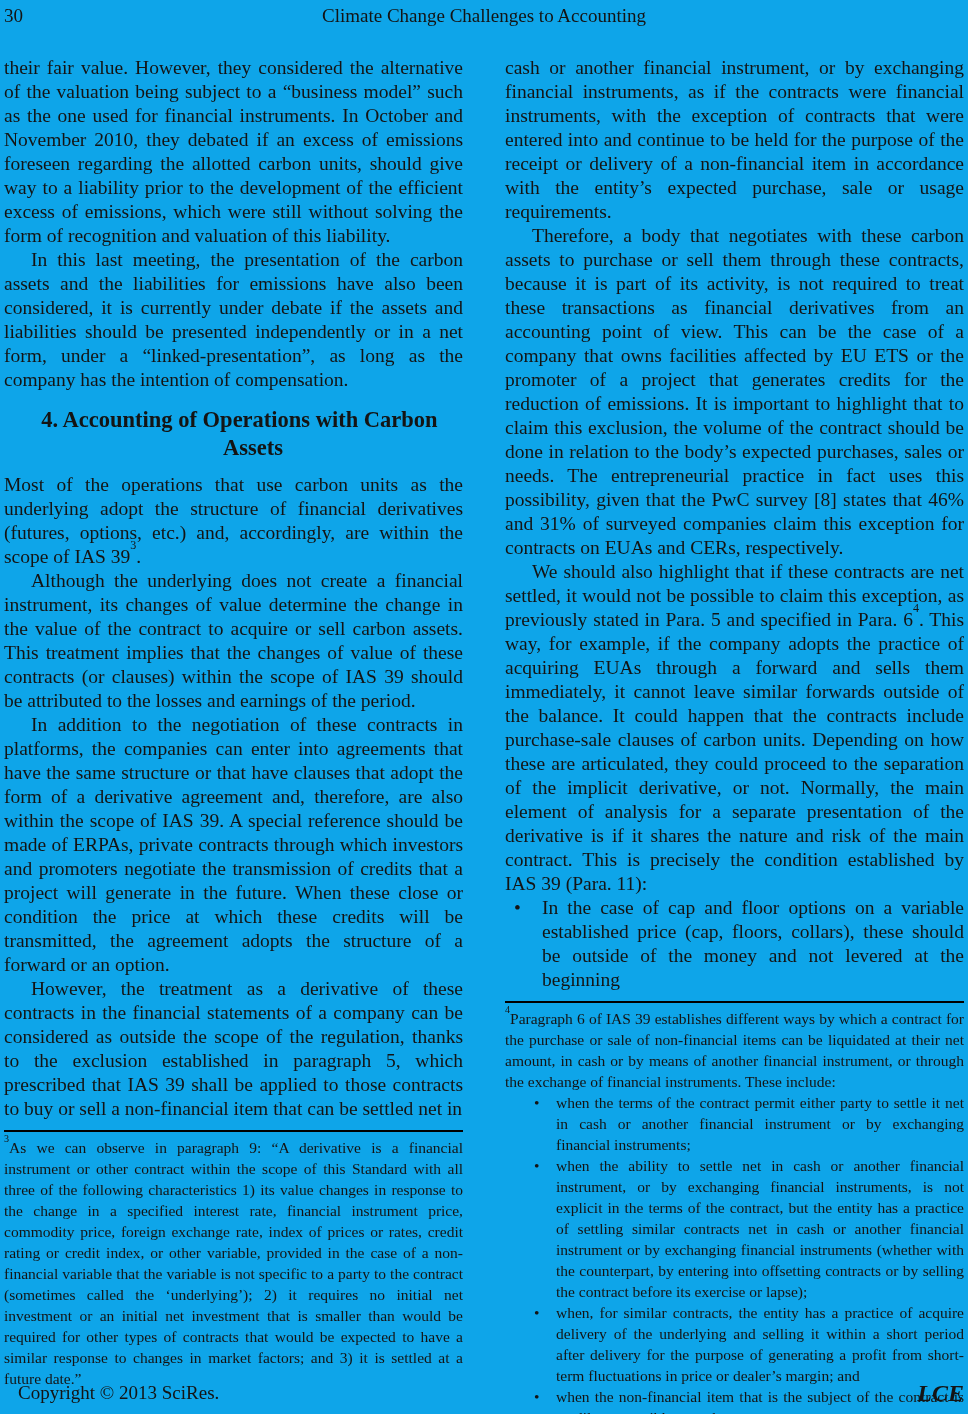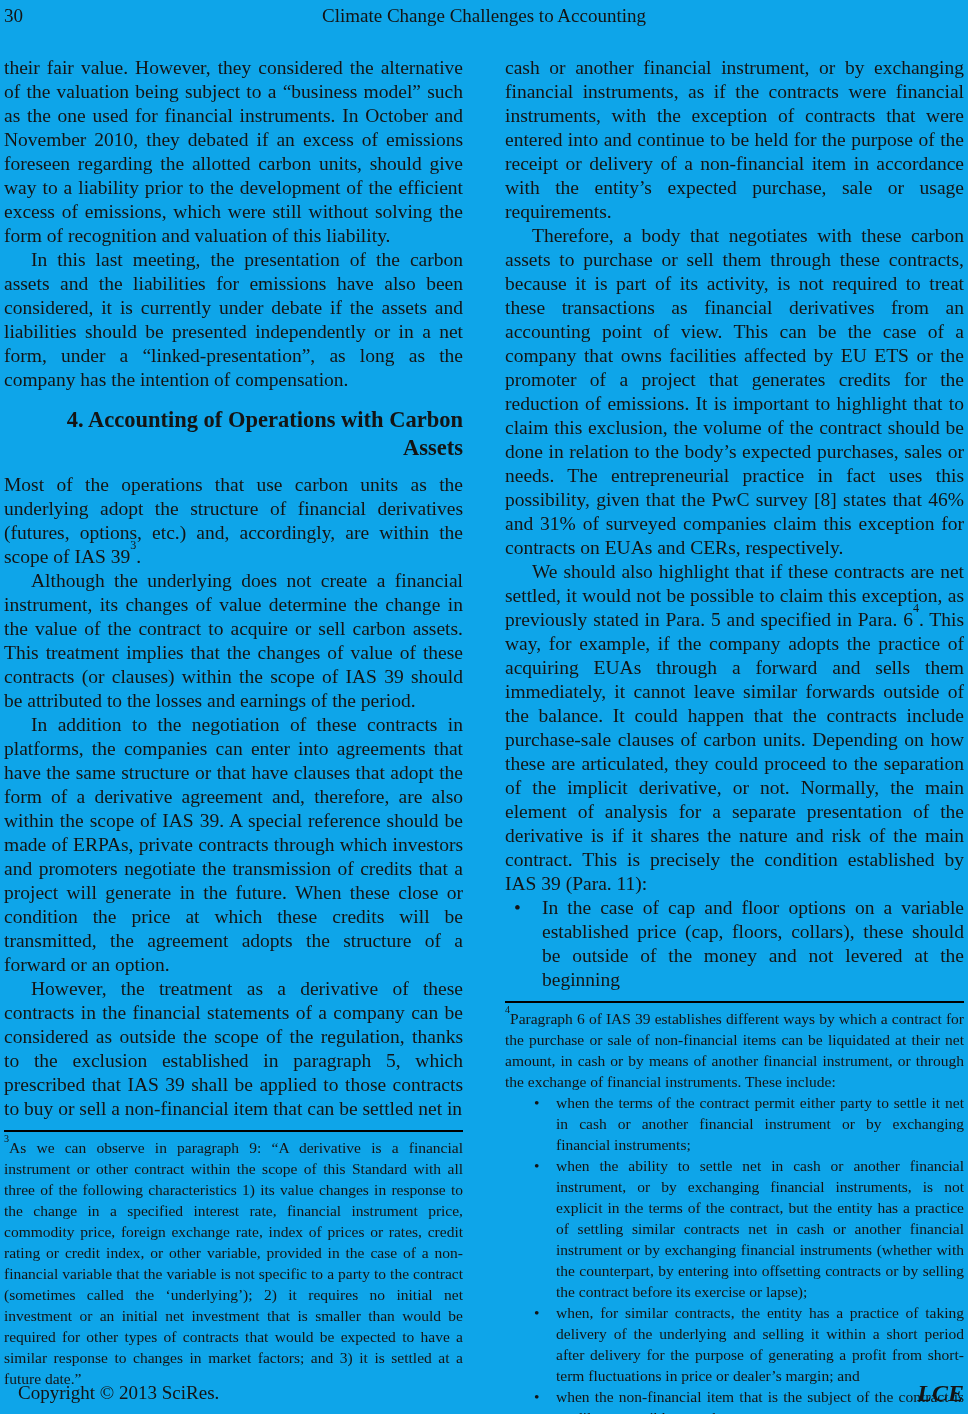--- a/index.html
+++ b/index.html
@@ -37,21 +37,21 @@
     font-size: 19.5px;
     line-height: 24px;
     text-align: justify;
   }
   .para { text-indent: 27px; }
   .para.no-indent { text-indent: 0; }
   .section-heading {
     font-weight: bold;
     font-size: 22.5px;
     line-height: 28px;
-    text-align: right;
+    text-align: center;
     margin: 14px 0 11px 12px;
     padding-left: 27px;
     text-indent: -27px;
   }
   sup.fn-ref {
     font-size: 0.62em;
     line-height: 0;
     position: relative;
     top: -0.55em;
   }
@@ -124,21 +124,21 @@
         <div class="fn-bullet">
           <span class="bullet-marker">•</span>
           <span class="bullet-text">when the terms of the contract permit either party to settle it net in cash or another financial instrument or by exchanging financial instruments;</span>
         </div>
         <div class="fn-bullet">
           <span class="bullet-marker">•</span>
           <span class="bullet-text">when the ability to settle net in cash or another financial instrument, or by exchanging financial instruments, is not explicit in the terms of the contract, but the entity has a practice of settling similar contracts net in cash or another financial instrument or by exchanging financial instruments (whether with the counterpart, by entering into offsetting contracts or by selling the contract before its exercise or lapse);</span>
         </div>
         <div class="fn-bullet">
           <span class="bullet-marker">•</span>
-          <span class="bullet-text">when, for similar contracts, the entity has a practice of taking delivery of the underlying and selling it within a short period after delivery for the purpose of generating a profit from short-term fluctuations in price or dealer’s margin; and</span>
+          <span class="bullet-text">when, for similar contracts, the entity has a practice of acquire delivery of the underlying and selling it within a short period after delivery for the purpose of generating a profit from short-term fluctuations in price or dealer’s margin; and</span>
         </div>
         <div class="fn-bullet">
           <span class="bullet-marker">•</span>
           <span class="bullet-text">when the non-financial item that is the subject of the contract is readily convertible to cash.</span>
         </div>
       </div>
     </div>
 
   </div>
 

